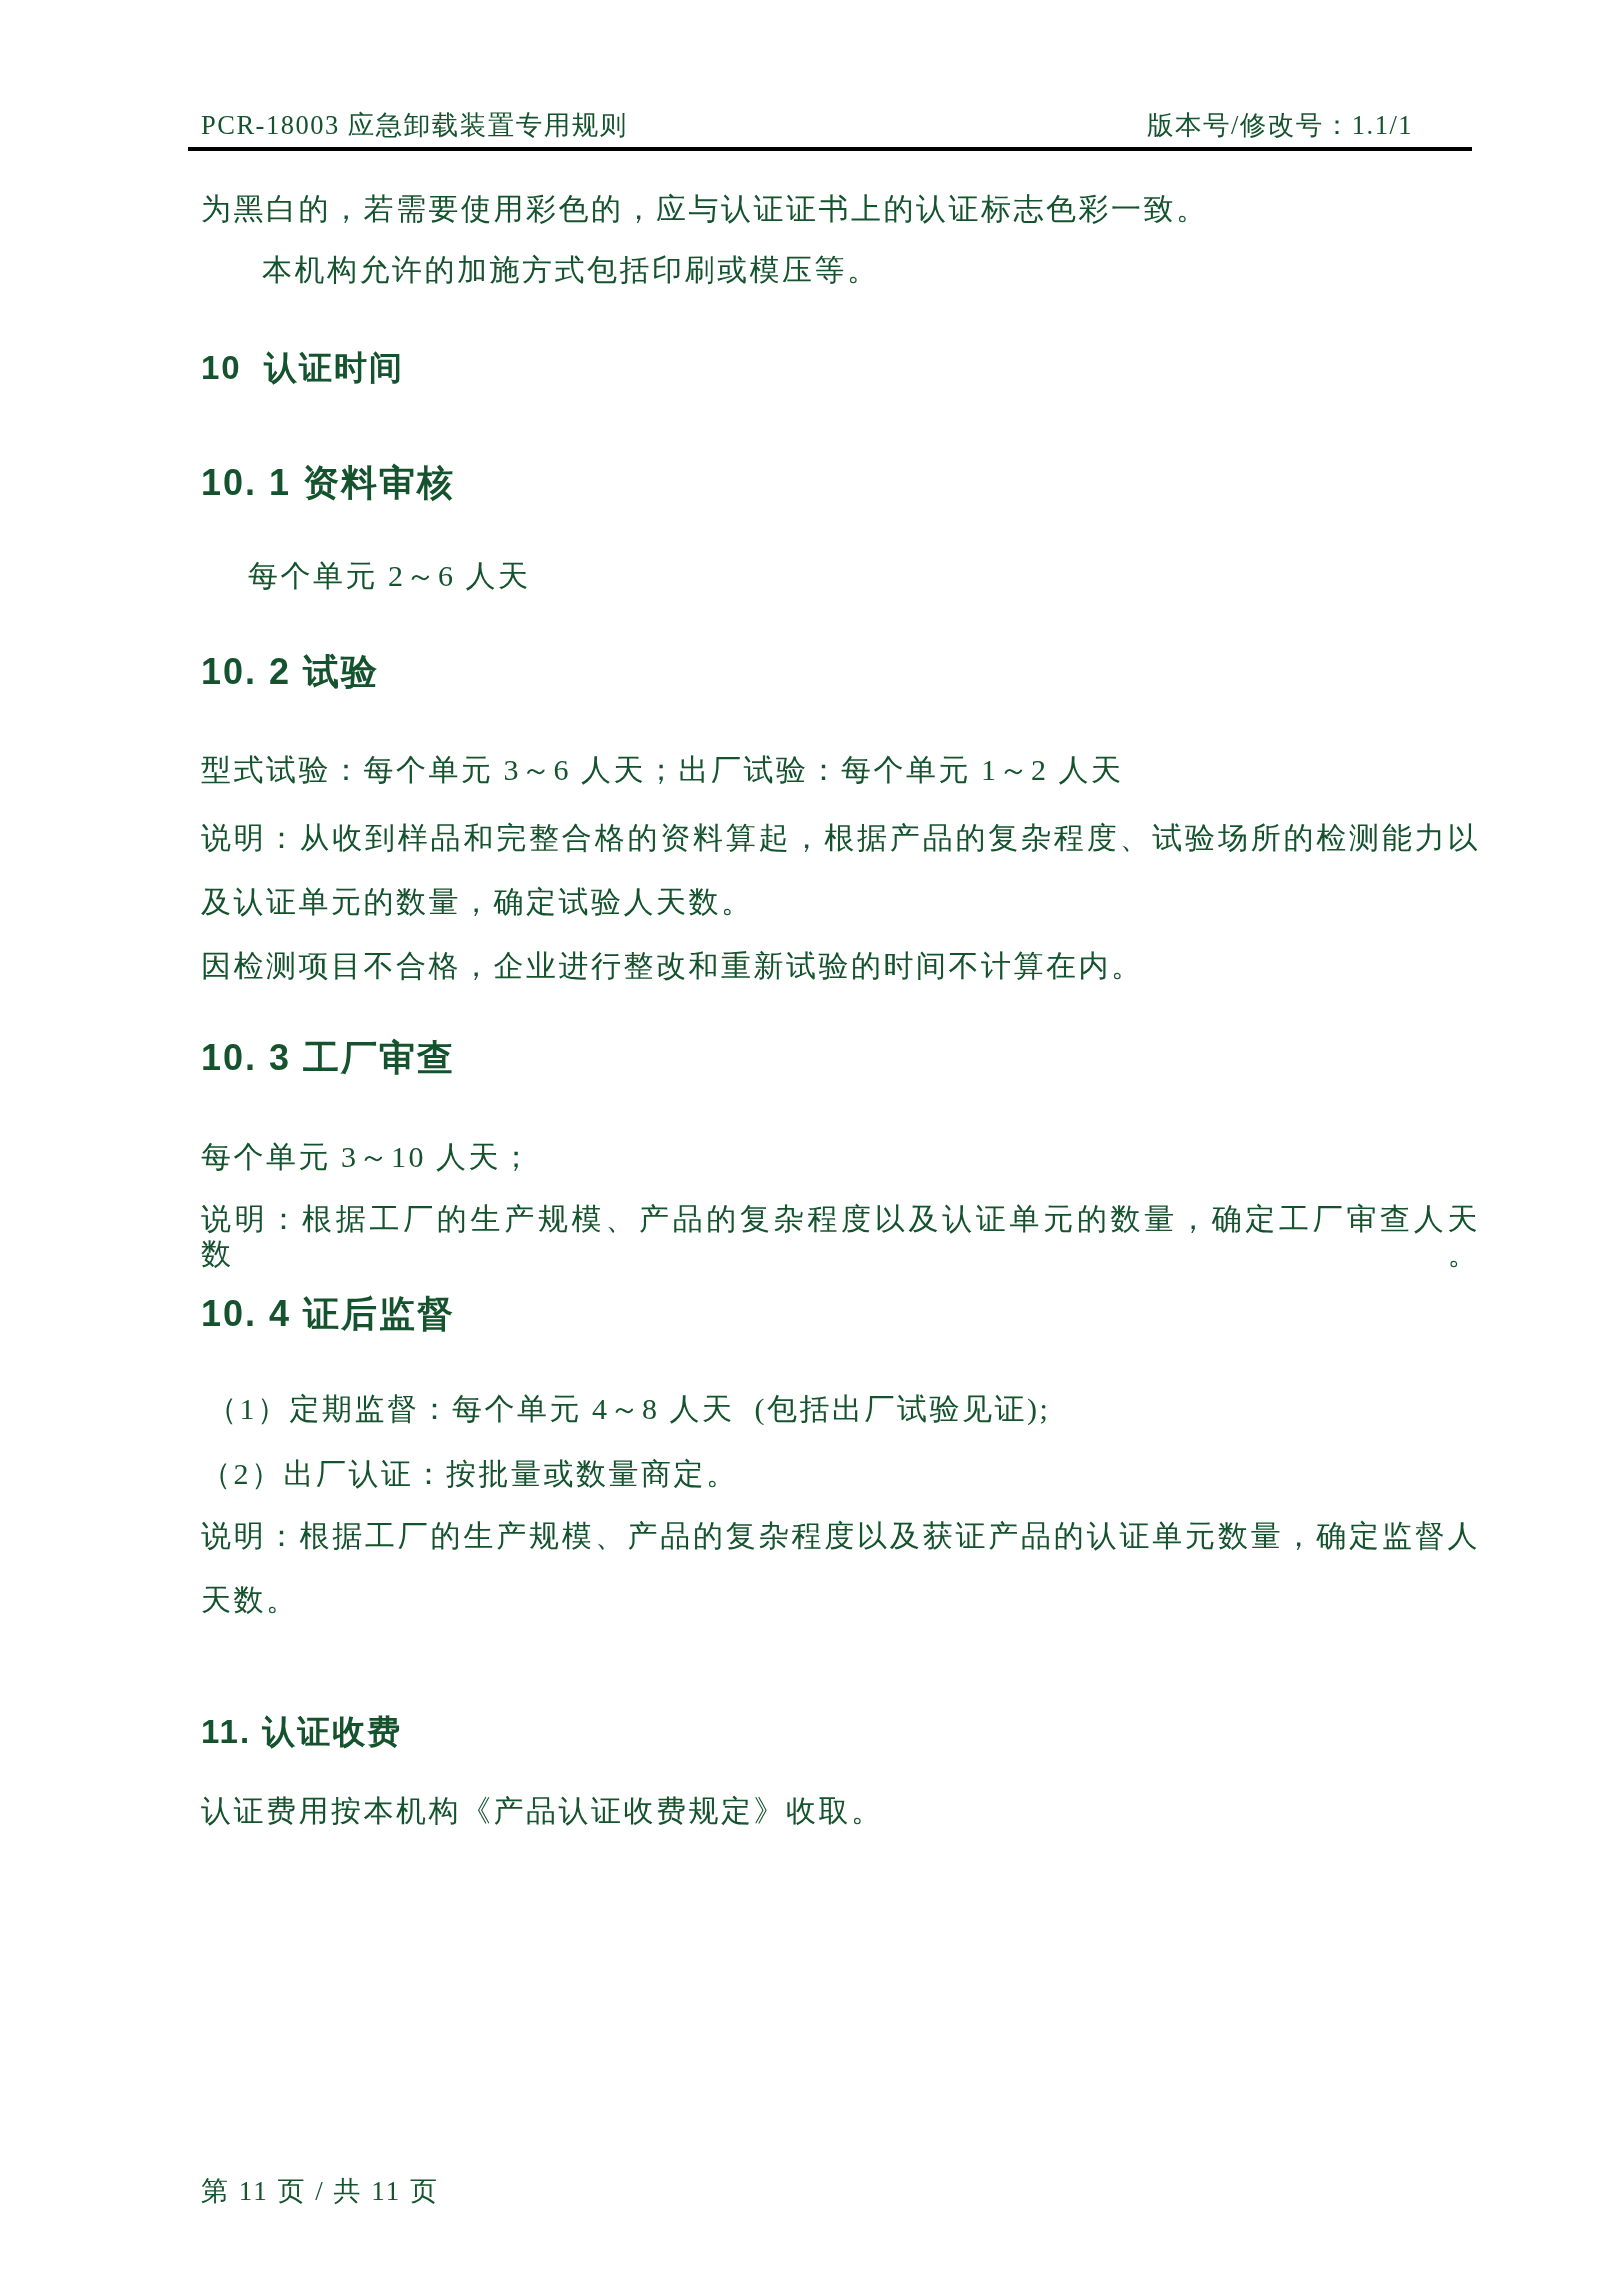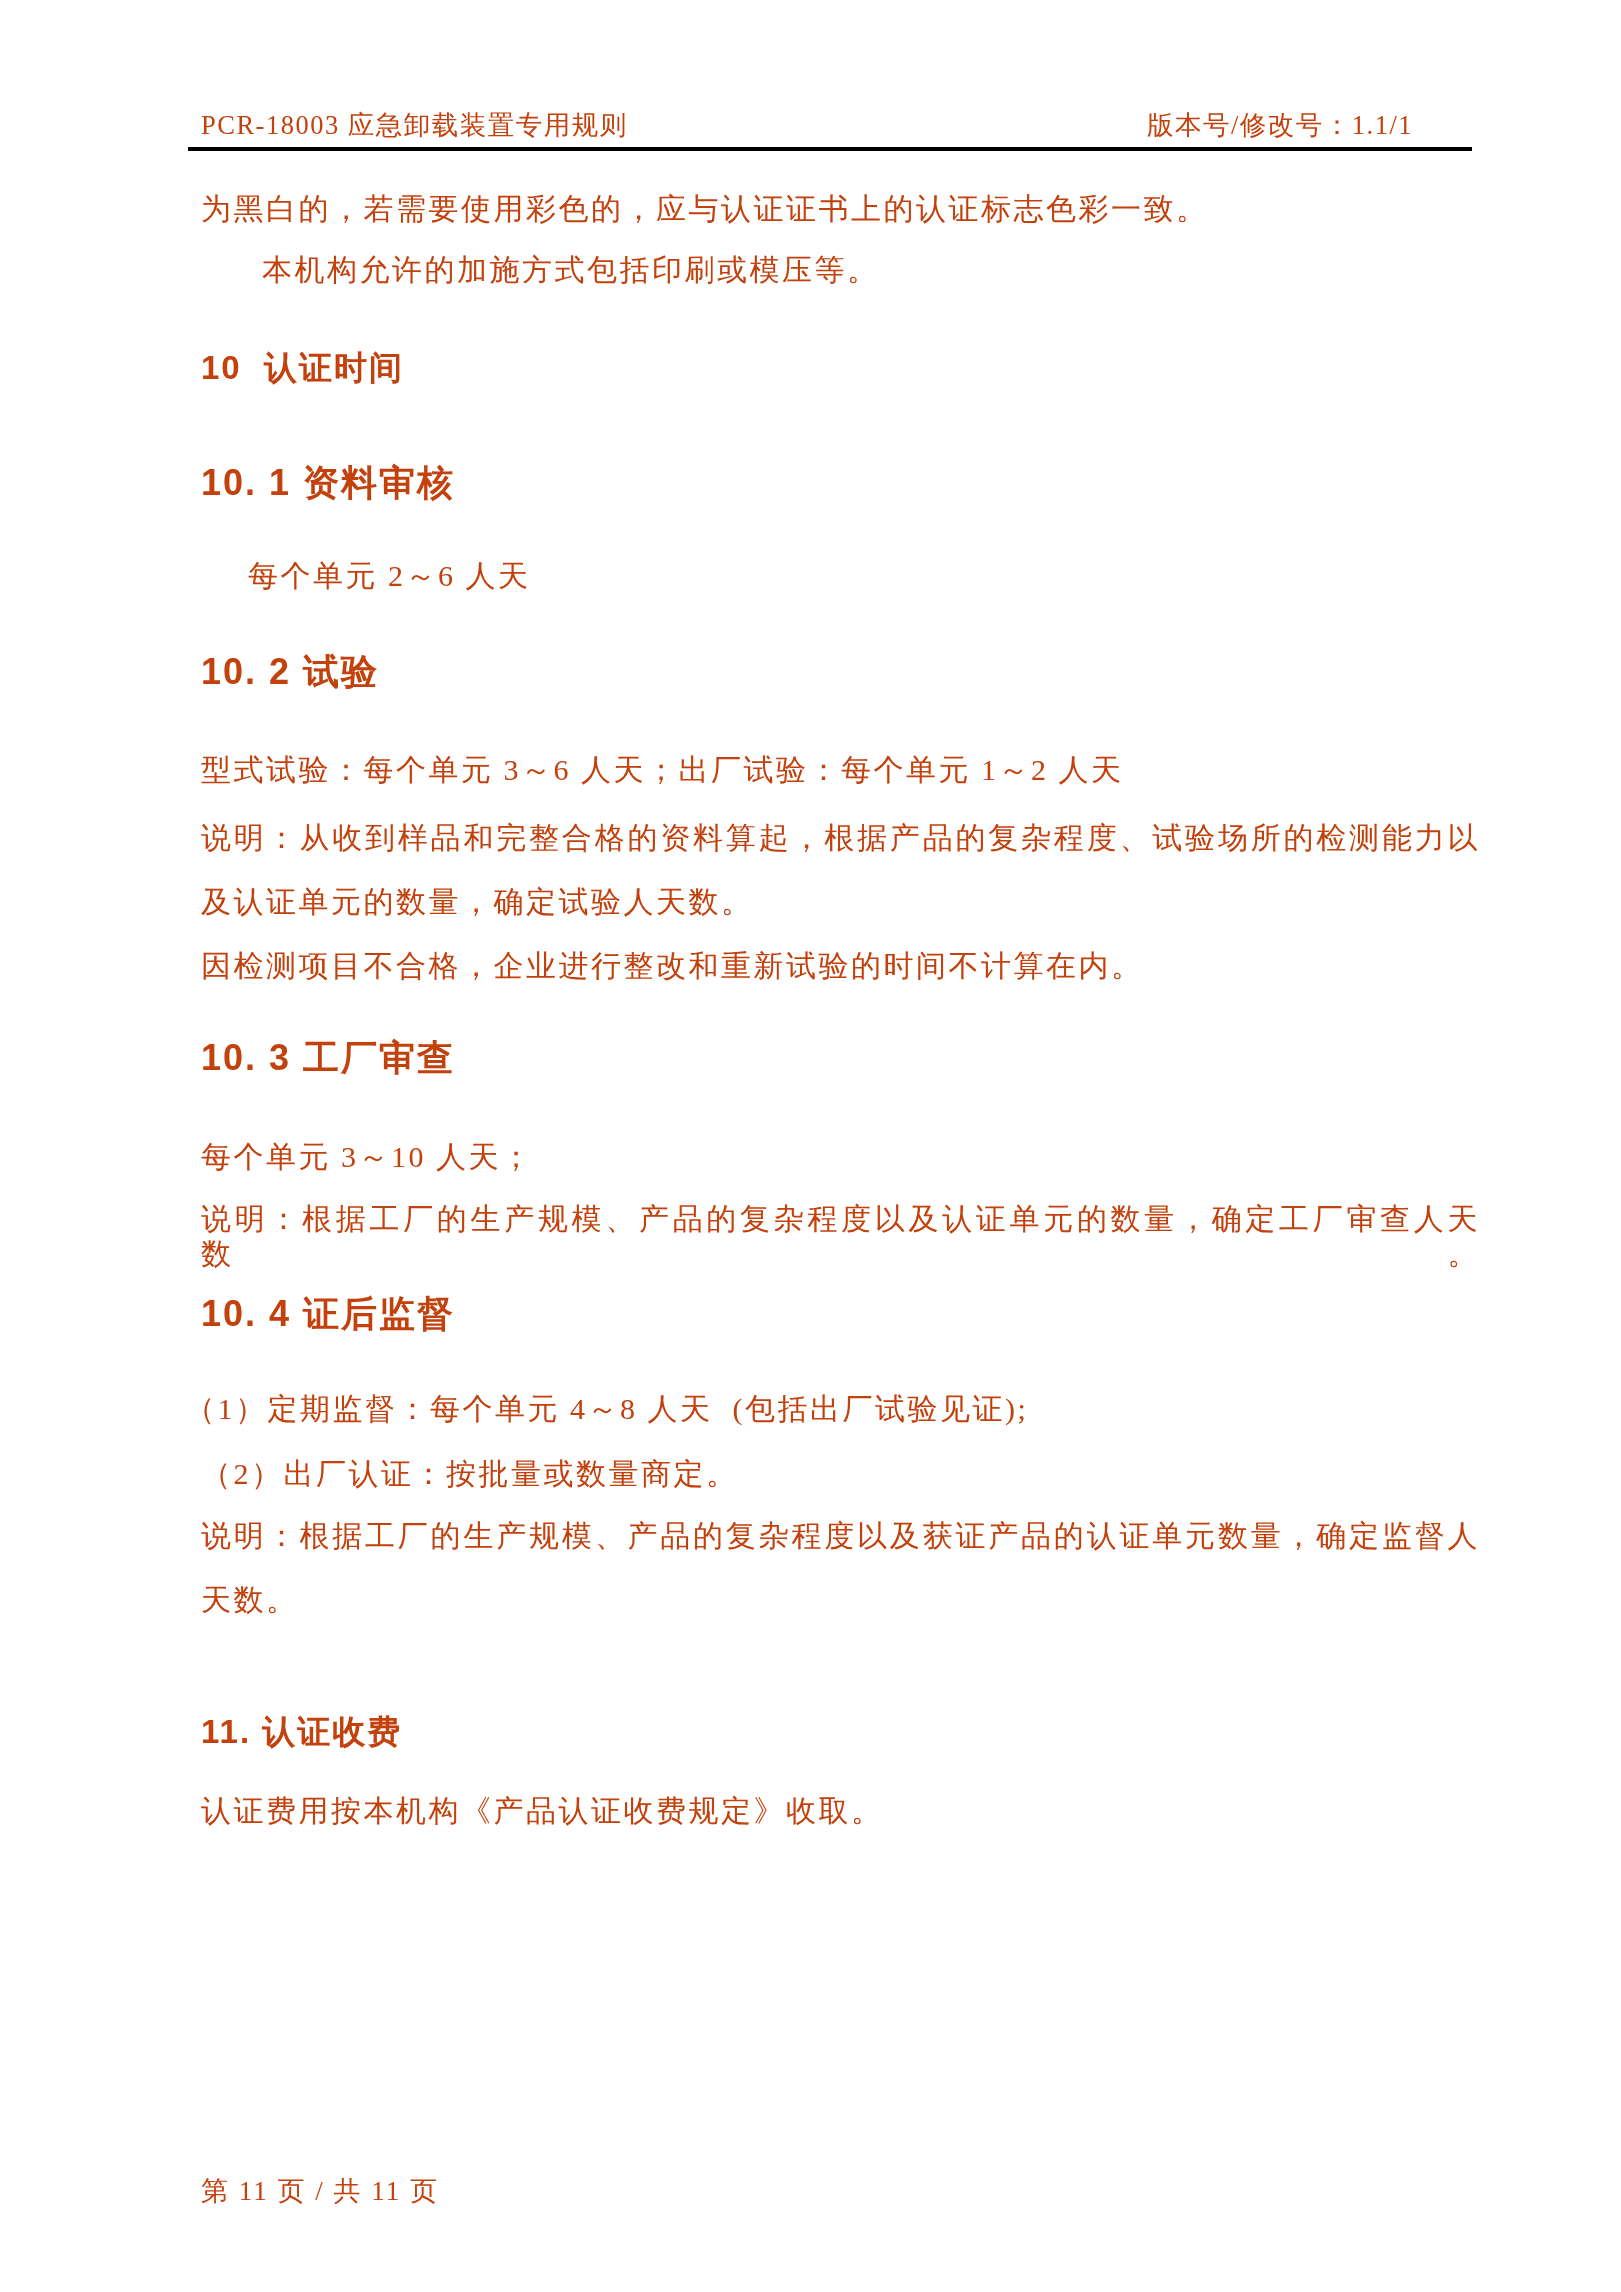--- a/index.html
+++ b/index.html
@@ -1,20 +1,20 @@
 <!DOCTYPE html>
 <html><head>
 <meta charset="utf-8">
 <style>
   html,body{margin:0;padding:0;background:#ffffff;}
   .page{
     position:relative;
     width:1621px;height:2293px;
     background:#ffffff;
-    color:#c2410c;
+    color:#14532d;
     font-family:"Liberation Serif","DejaVu Serif",serif;
     overflow:hidden;
   }
   .abs{position:absolute;white-space:pre;line-height:1.15;}
   .hdr{font-size:26.5px;letter-spacing:1.5px;}
   .rule{position:absolute;background:#000000;}
   .body-line{font-size:30px;letter-spacing:2.5px;}
   .justify{
     white-space:normal;
     width:1279px;
@@ -55,21 +55,21 @@
   <div class="abs body-line" style="left:201px;top:753px;">型式试验：每个单元 3～6 人天；出厂试验：每个单元 1～2 人天</div>
   <div class="abs body-line justify" style="left:201px;top:821px;">说明：从收到样品和完整合格的资料算起，根据产品的复杂程度、试验场所的检测能力以</div>
   <div class="abs body-line" style="left:201px;top:949px;">因检测项目不合格，企业进行整改和重新试验的时间不计算在内。</div>
   <div class="abs body-line" style="left:201px;top:885px;">及认证单元的数量，确定试验人天数。</div>
 
   <div class="abs h-sub" style="left:201px;top:1037px;">10. 3 工厂审查</div>
   <div class="abs body-line" style="left:201px;top:1140px;">每个单元 3～10 人天；</div>
   <div class="abs body-line justify" style="left:201px;top:1202px;">说明：根据工厂的生产规模、产品的复杂程度以及认证单元的数量，确定工厂审查人天数。</div>
 
   <div class="abs h-sub" style="left:201px;top:1293px;">10. 4 证后监督</div>
-  <div class="abs body-line" style="left:185px;top:1392px;text-align:right;">（1）定期监督：每个单元 4～8 人天  (包括出厂试验见证);</div>
+  <div class="abs body-line" style="left:207px;top:1392px;text-align:right;">（1）定期监督：每个单元 4～8 人天  (包括出厂试验见证);</div>
   <div class="abs body-line" style="left:201px;top:1457px;">（2）出厂认证：按批量或数量商定。</div>
   <div class="abs body-line justify" style="left:201px;top:1519px;">说明：根据工厂的生产规模、产品的复杂程度以及获证产品的认证单元数量，确定监督人</div>
   <div class="abs body-line" style="left:201px;top:1583px;">天数。</div>
 
   <div class="abs h-main" style="left:201px;top:1713px;">11. 认证收费</div>
   <div class="abs body-line" style="left:201px;top:1794px;">认证费用按本机构《产品认证收费规定》收取。</div>
 
   <div class="abs footer" style="left:201px;top:2176px;">第 11 页 / 共 11 页</div>
 
 </div>

